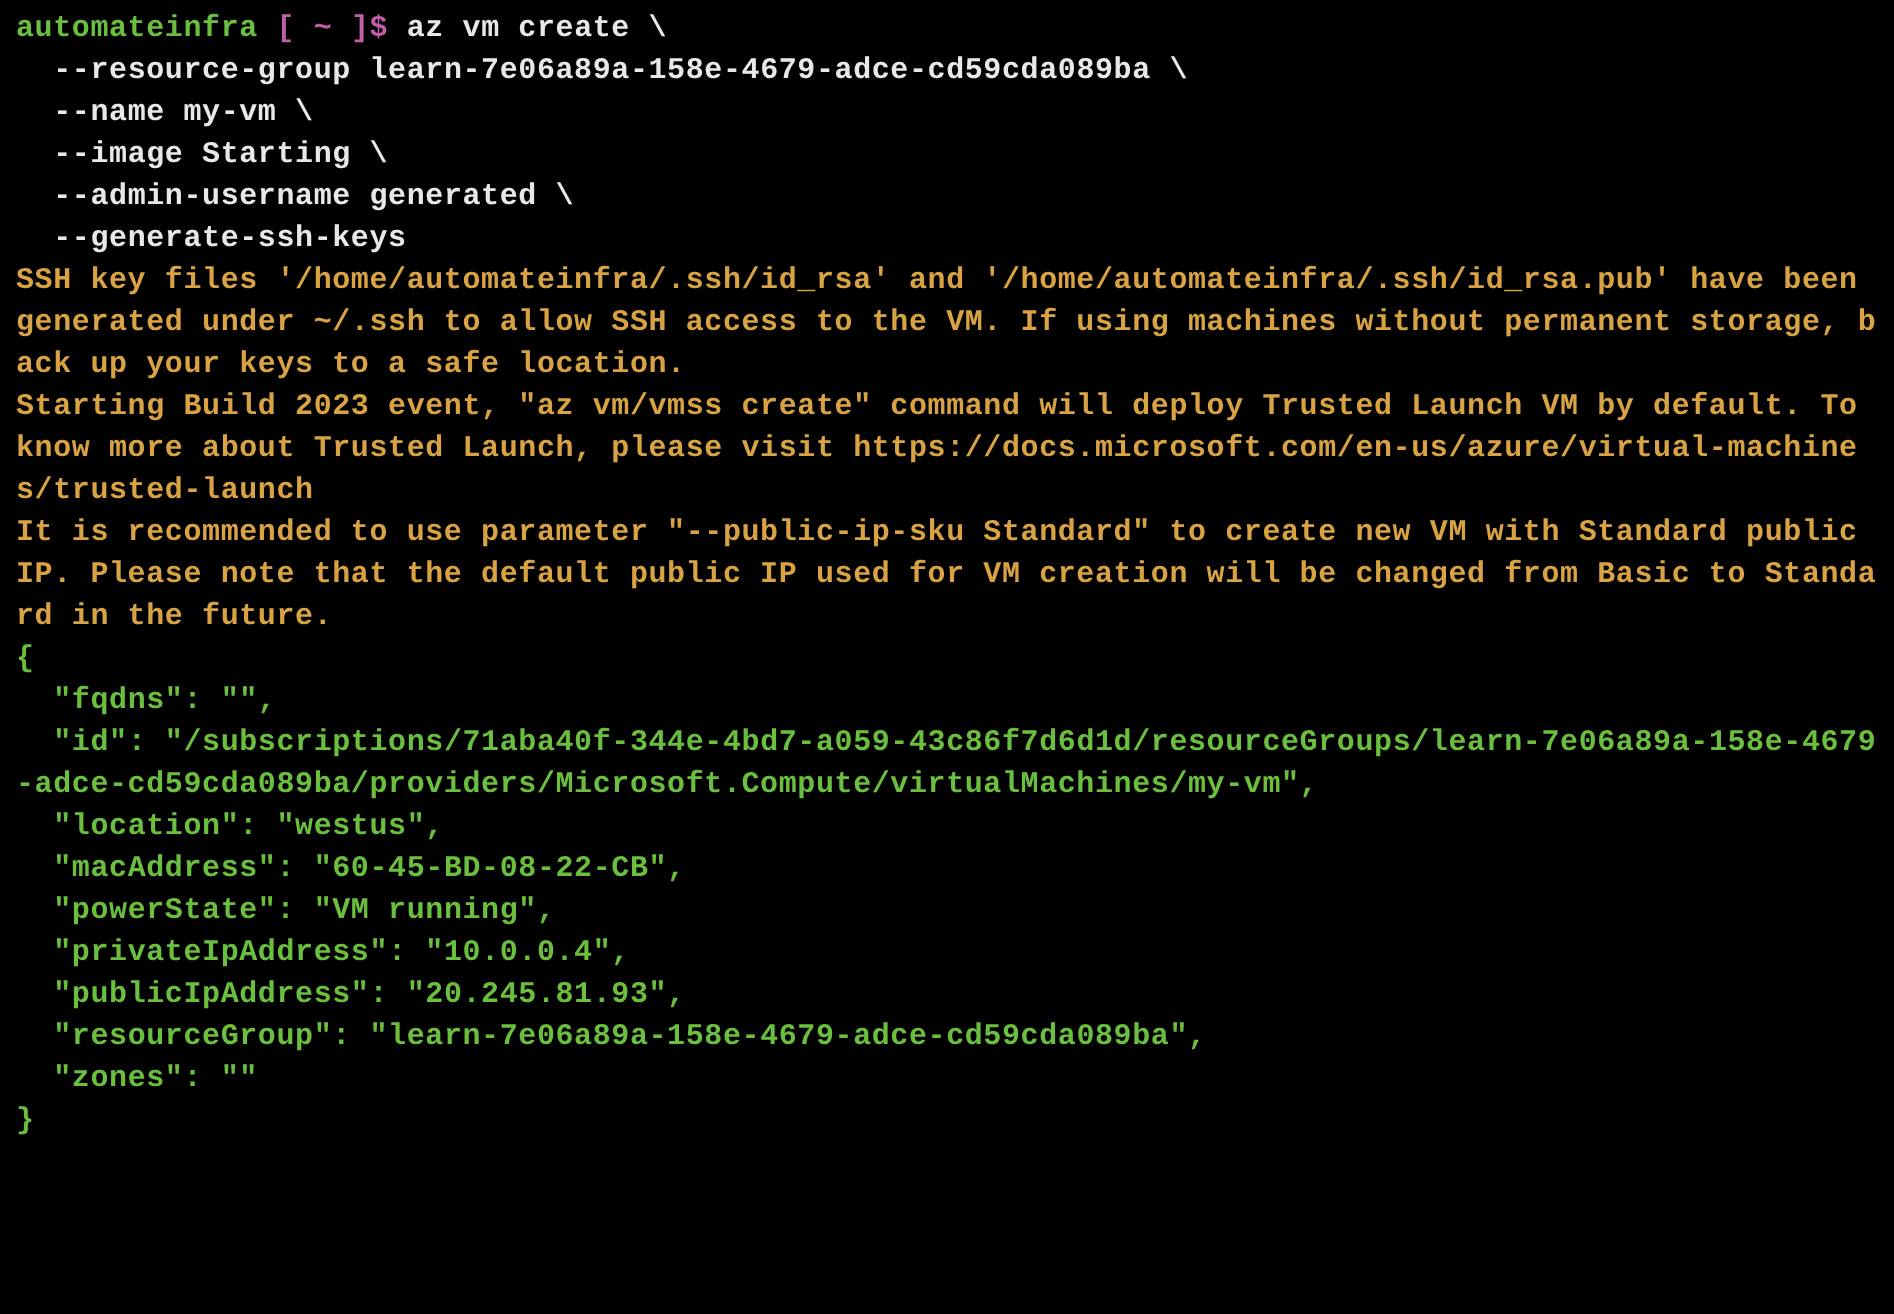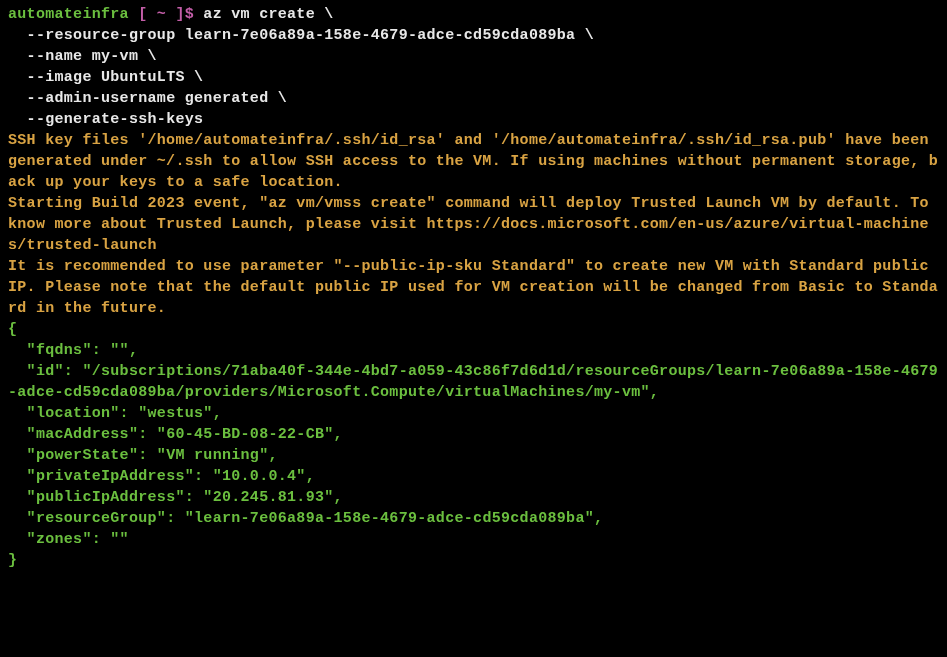--- a/index.html
+++ b/index.html
@@ -44,21 +44,21 @@
       white-space: pre-wrap;
       word-break: break-all;
     }
   </style>
 </head>
 <body>
 
 <pre><span class="prompt-user">automateinfra</span><span class="prompt-host"> [ </span><span class="prompt-host">~</span><span class="prompt-host"> ]</span><span class="prompt-symbol">$ </span><span class="command">az vm create \</span>
 <span class="command">  --resource-group learn-7e06a89a-158e-4679-adce-cd59cda089ba \</span>
 <span class="command">  --name my-vm \</span>
-<span class="command">  --image UbuntuLTS \</span>
+<span class="command">  --image Starting \</span>
 <span class="command">  --admin-username generated \</span>
 <span class="command">  --generate-ssh-keys</span>
 <span class="warning">SSH key files '/home/automateinfra/.ssh/id_rsa' and '/home/automateinfra/.ssh/id_rsa.pub' have been generated under ~/.ssh to allow SSH access to the VM. If using machines without permanent storage, back up your keys to a safe location.</span>
 <span class="warning">Starting Build 2023 event, "az vm/vmss create" command will deploy Trusted Launch VM by default. To know more about Trusted Launch, please visit https://docs.microsoft.com/en-us/azure/virtual-machines/trusted-launch</span>
 <span class="warning">It is recommended to use parameter "--public-ip-sku Standard" to create new VM with Standard public IP. Please note that the default public IP used for VM creation will be changed from Basic to Standard in the future.</span>
 <span class="json-output">{</span>
 <span class="json-output">  "fqdns": "",</span>
 <span class="json-output">  "id": "/subscriptions/71aba40f-344e-4bd7-a059-43c86f7d6d1d/resourceGroups/learn-7e06a89a-158e-4679-adce-cd59cda089ba/providers/Microsoft.Compute/virtualMachines/my-vm",</span>
 <span class="json-output">  "location": "westus",</span>
 <span class="json-output">  "macAddress": "60-45-BD-08-22-CB",</span>

